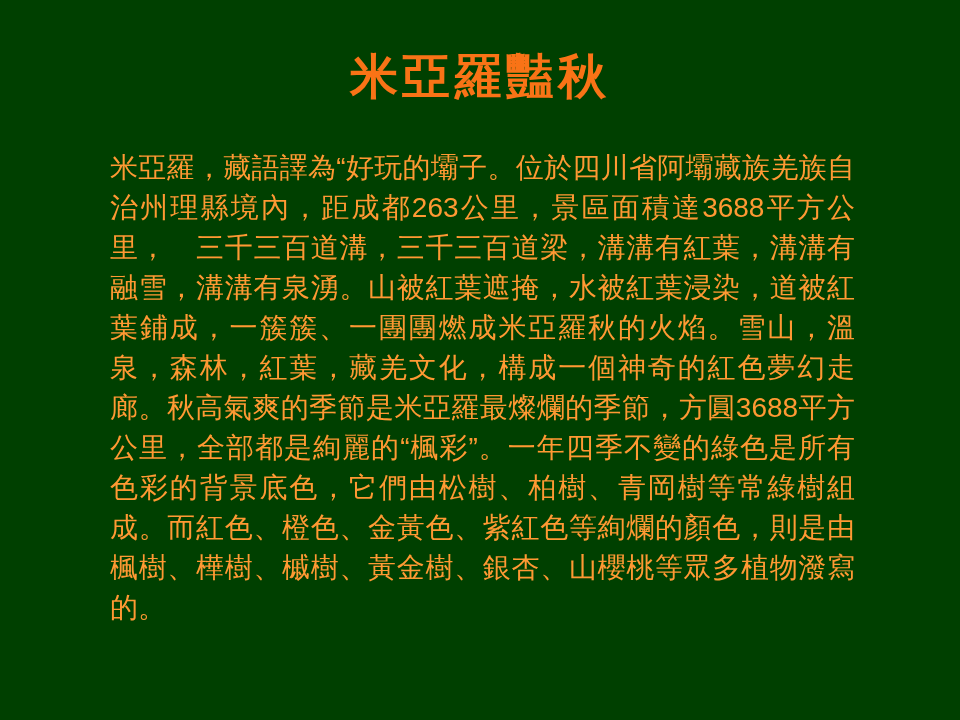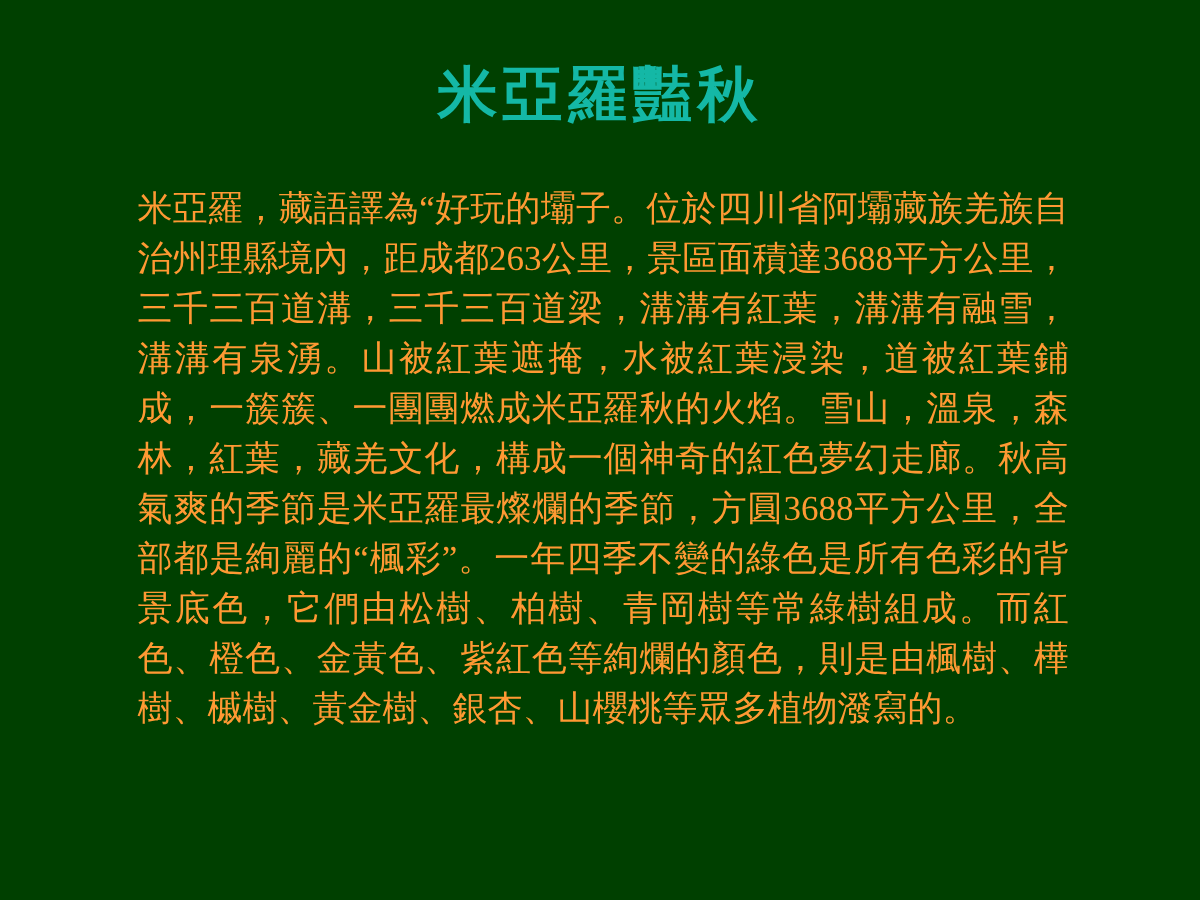--- a/index.html
+++ b/index.html
@@ -19,38 +19,38 @@
     height: 720px;
     box-sizing: border-box;
     background: #004000;
   }
   .slide-title {
     position: absolute;
     top: 48px;
     left: 0;
     width: 960px;
     text-align: center;
-    color: #14b8a6;
+    color: #f97316;
     font-size: 48px;
     font-weight: bold;
     letter-spacing: 4px;
     line-height: 1.2;
     font-family: "Liberation Serif", "DejaVu Serif", serif;
   }
   .slide-body {
     position: absolute;
     top: 148px;
     left: 110px;
     width: 745px;
     color: #ff9933;
     font-size: 28px;
     line-height: 40px;
     text-align: justify;
     text-justify: inter-ideograph;
-    font-family: Liberation Serif, serif;
+    font-family: Liberation Sans, sans-serif;
   }
 </style>
 </head>
 <body>
 
 <div class="slide">
   <div class="slide-title">米亞羅豔秋</div>
   <div class="slide-body">米亞羅，藏語譯為“好玩的壩子。位於四川省阿壩藏族羌族自治州理縣境內，距成都263公里，景區面積達3688平方公里，　三千三百道溝，三千三百道梁，溝溝有紅葉，溝溝有融雪，溝溝有泉湧。山被紅葉遮掩，水被紅葉浸染，道被紅葉鋪成，一簇簇、一團團燃成米亞羅秋的火焰。雪山，溫泉，森林，紅葉，藏羌文化，構成一個神奇的紅色夢幻走廊。秋高氣爽的季節是米亞羅最燦爛的季節，方圓3688平方公里，全部都是絢麗的“楓彩”。一年四季不變的綠色是所有色彩的背景底色，它們由松樹、柏樹、青岡樹等常綠樹組成。而紅色、橙色、金黃色、紫紅色等絢爛的顏色，則是由楓樹、樺樹、槭樹、黃金樹、銀杏、山櫻桃等眾多植物潑寫的。</div>
 </div>
 

